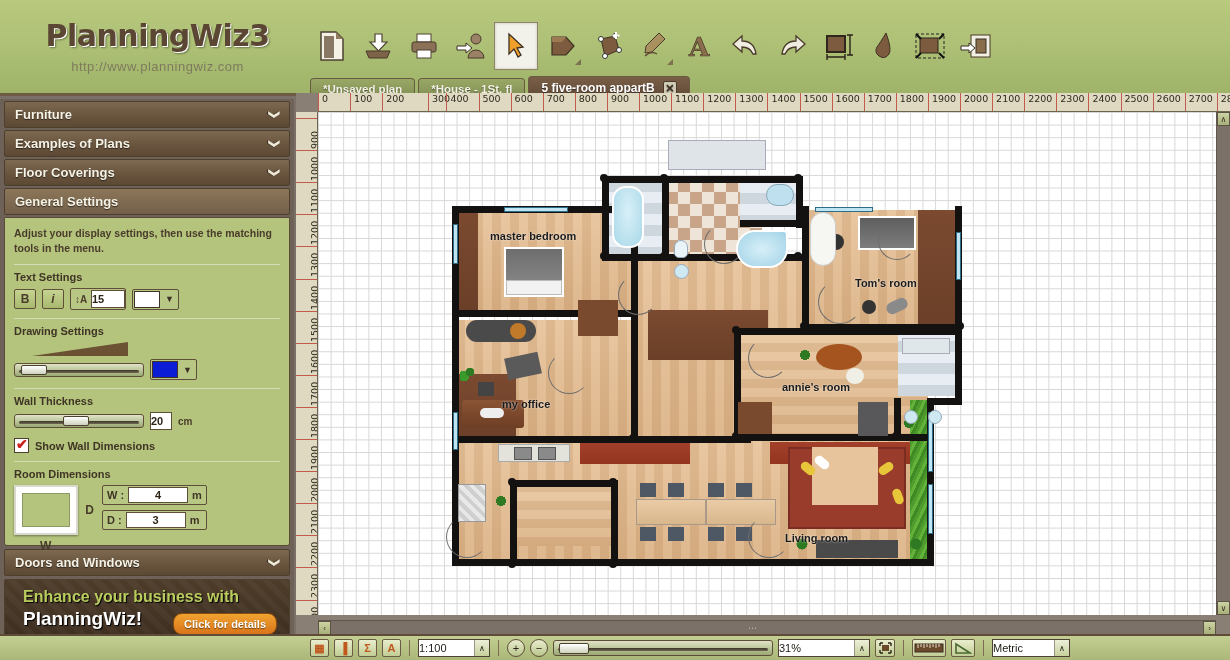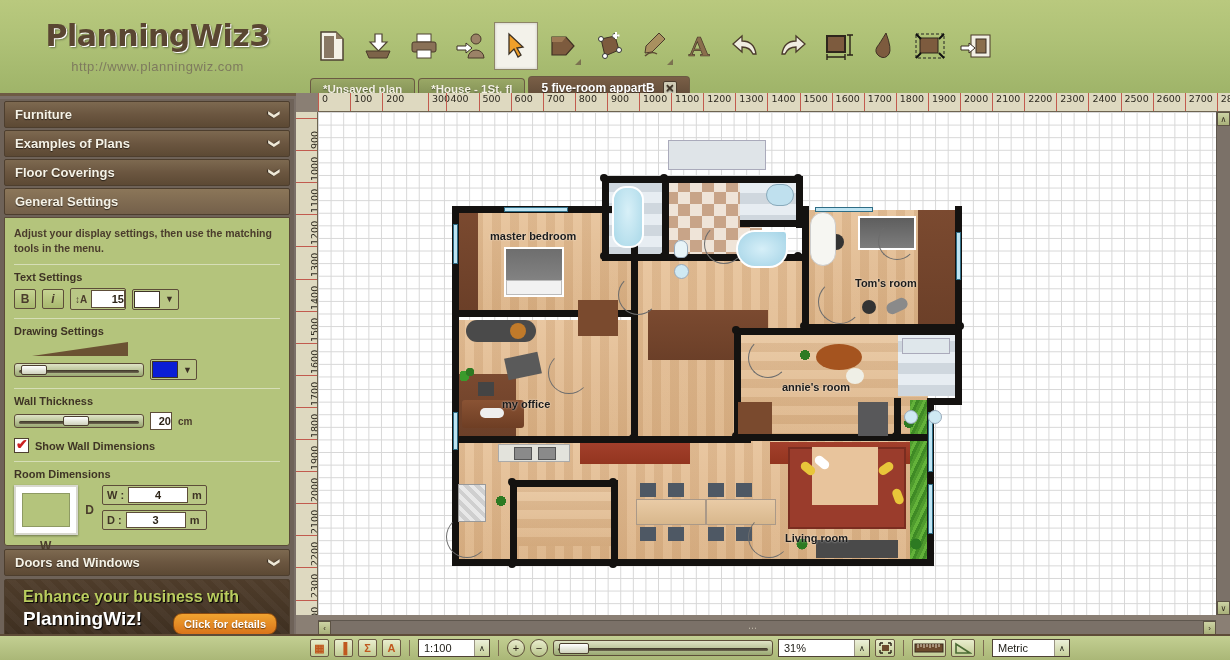--- a/index.html
+++ b/index.html
@@ -78,21 +78,21 @@
   .sep { height:1px; background:rgba(255,255,255,.45); margin:8px 0 6px; }
   .grp-label { font-size:11px; font-weight:bold; color:#3f3425; margin-bottom:5px; }
   .row { display:flex; align-items:center; gap:6px; }
   .btn-sq {
     width:22px; height:20px; display:flex; align-items:center; justify-content:center;
     background:linear-gradient(180deg,#c6d392,#a8b86e); border:1px solid #5d4d39;
     border-radius:2px; font-size:12px; font-weight:bold; color:#4a3c2c; cursor:pointer;
   }
   .num-box {
     width:34px; height:18px; background:#fff; border:1px solid #5d4d39;
-    font-size:11px; font-weight:bold; color:#2d2418; text-align:right; line-height:17px;
+    font-size:11px; font-weight:bold; color:#2d2418; text-align:left; line-height:17px;
   }
   .combo-unit { display:flex; align-items:center; border:1px solid #5d4d39; background:#b9c785; border-radius:2px; }
   .swatch { width:26px; height:17px; border:1px solid #3e3326; margin:1px; background:#fff; }
   .swatch.blue { background:#0b1ed6; }
   .caret {
     width:17px; height:19px; display:flex;align-items:center;justify-content:center;
     font-size:9px; color:#3c3124; cursor:pointer;
   }
   .slider {
     position:relative; width:130px; height:14px; border:1px solid #5d4d39; border-radius:3px;
@@ -199,21 +199,21 @@
   
   .statusbar { position:absolute; left:0; bottom:0; width:1230px; height:26px;
     background:linear-gradient(180deg,#c3cf92,#aab777); border-top:2px solid #5e4c38;
     display:flex; align-items:center; padding-left:310px; gap:5px; }
   .sb-ico { width:19px; height:18px; display:flex;align-items:center;justify-content:center;
     border:1px solid #6b5a44; border-radius:2px; background:linear-gradient(180deg,#e9edcd,#c2cd95);
     font-size:11px; font-weight:bold; color:#c0581e; cursor:pointer; }
   .vdiv { width:1px; height:16px; background:#7d6c52; margin:0 3px; }
   .sel {
     height:18px; border:1px solid #4f4235; background:#fff; display:flex; align-items:center;
-    font-size:11px; color:#1d1b14; padding-left:5px; cursor:pointer;
+    font-size:11px; color:#1d1b14; cursor:pointer;
   }
   .sel .ar { margin-left:auto; width:15px; height:16px; border-left:1px solid #9a9484;
     display:flex;align-items:center;justify-content:center; font-size:8px;
     background:linear-gradient(180deg,#edf0da,#c6d09b); }
   .circ-btn { width:18px;height:18px;border-radius:50%;border:1px solid #5d4d39;
     background:linear-gradient(180deg,#e9edcd,#b9c58c); display:flex;align-items:center;justify-content:center;
     font-size:11px; color:#2c2418; cursor:pointer; }
   .zoomslider { position:relative; width:220px; height:16px; border:1px solid #5d4d39; border-radius:3px;
     background:linear-gradient(180deg,#dfe4c6,#9aa872); }
 </style>

